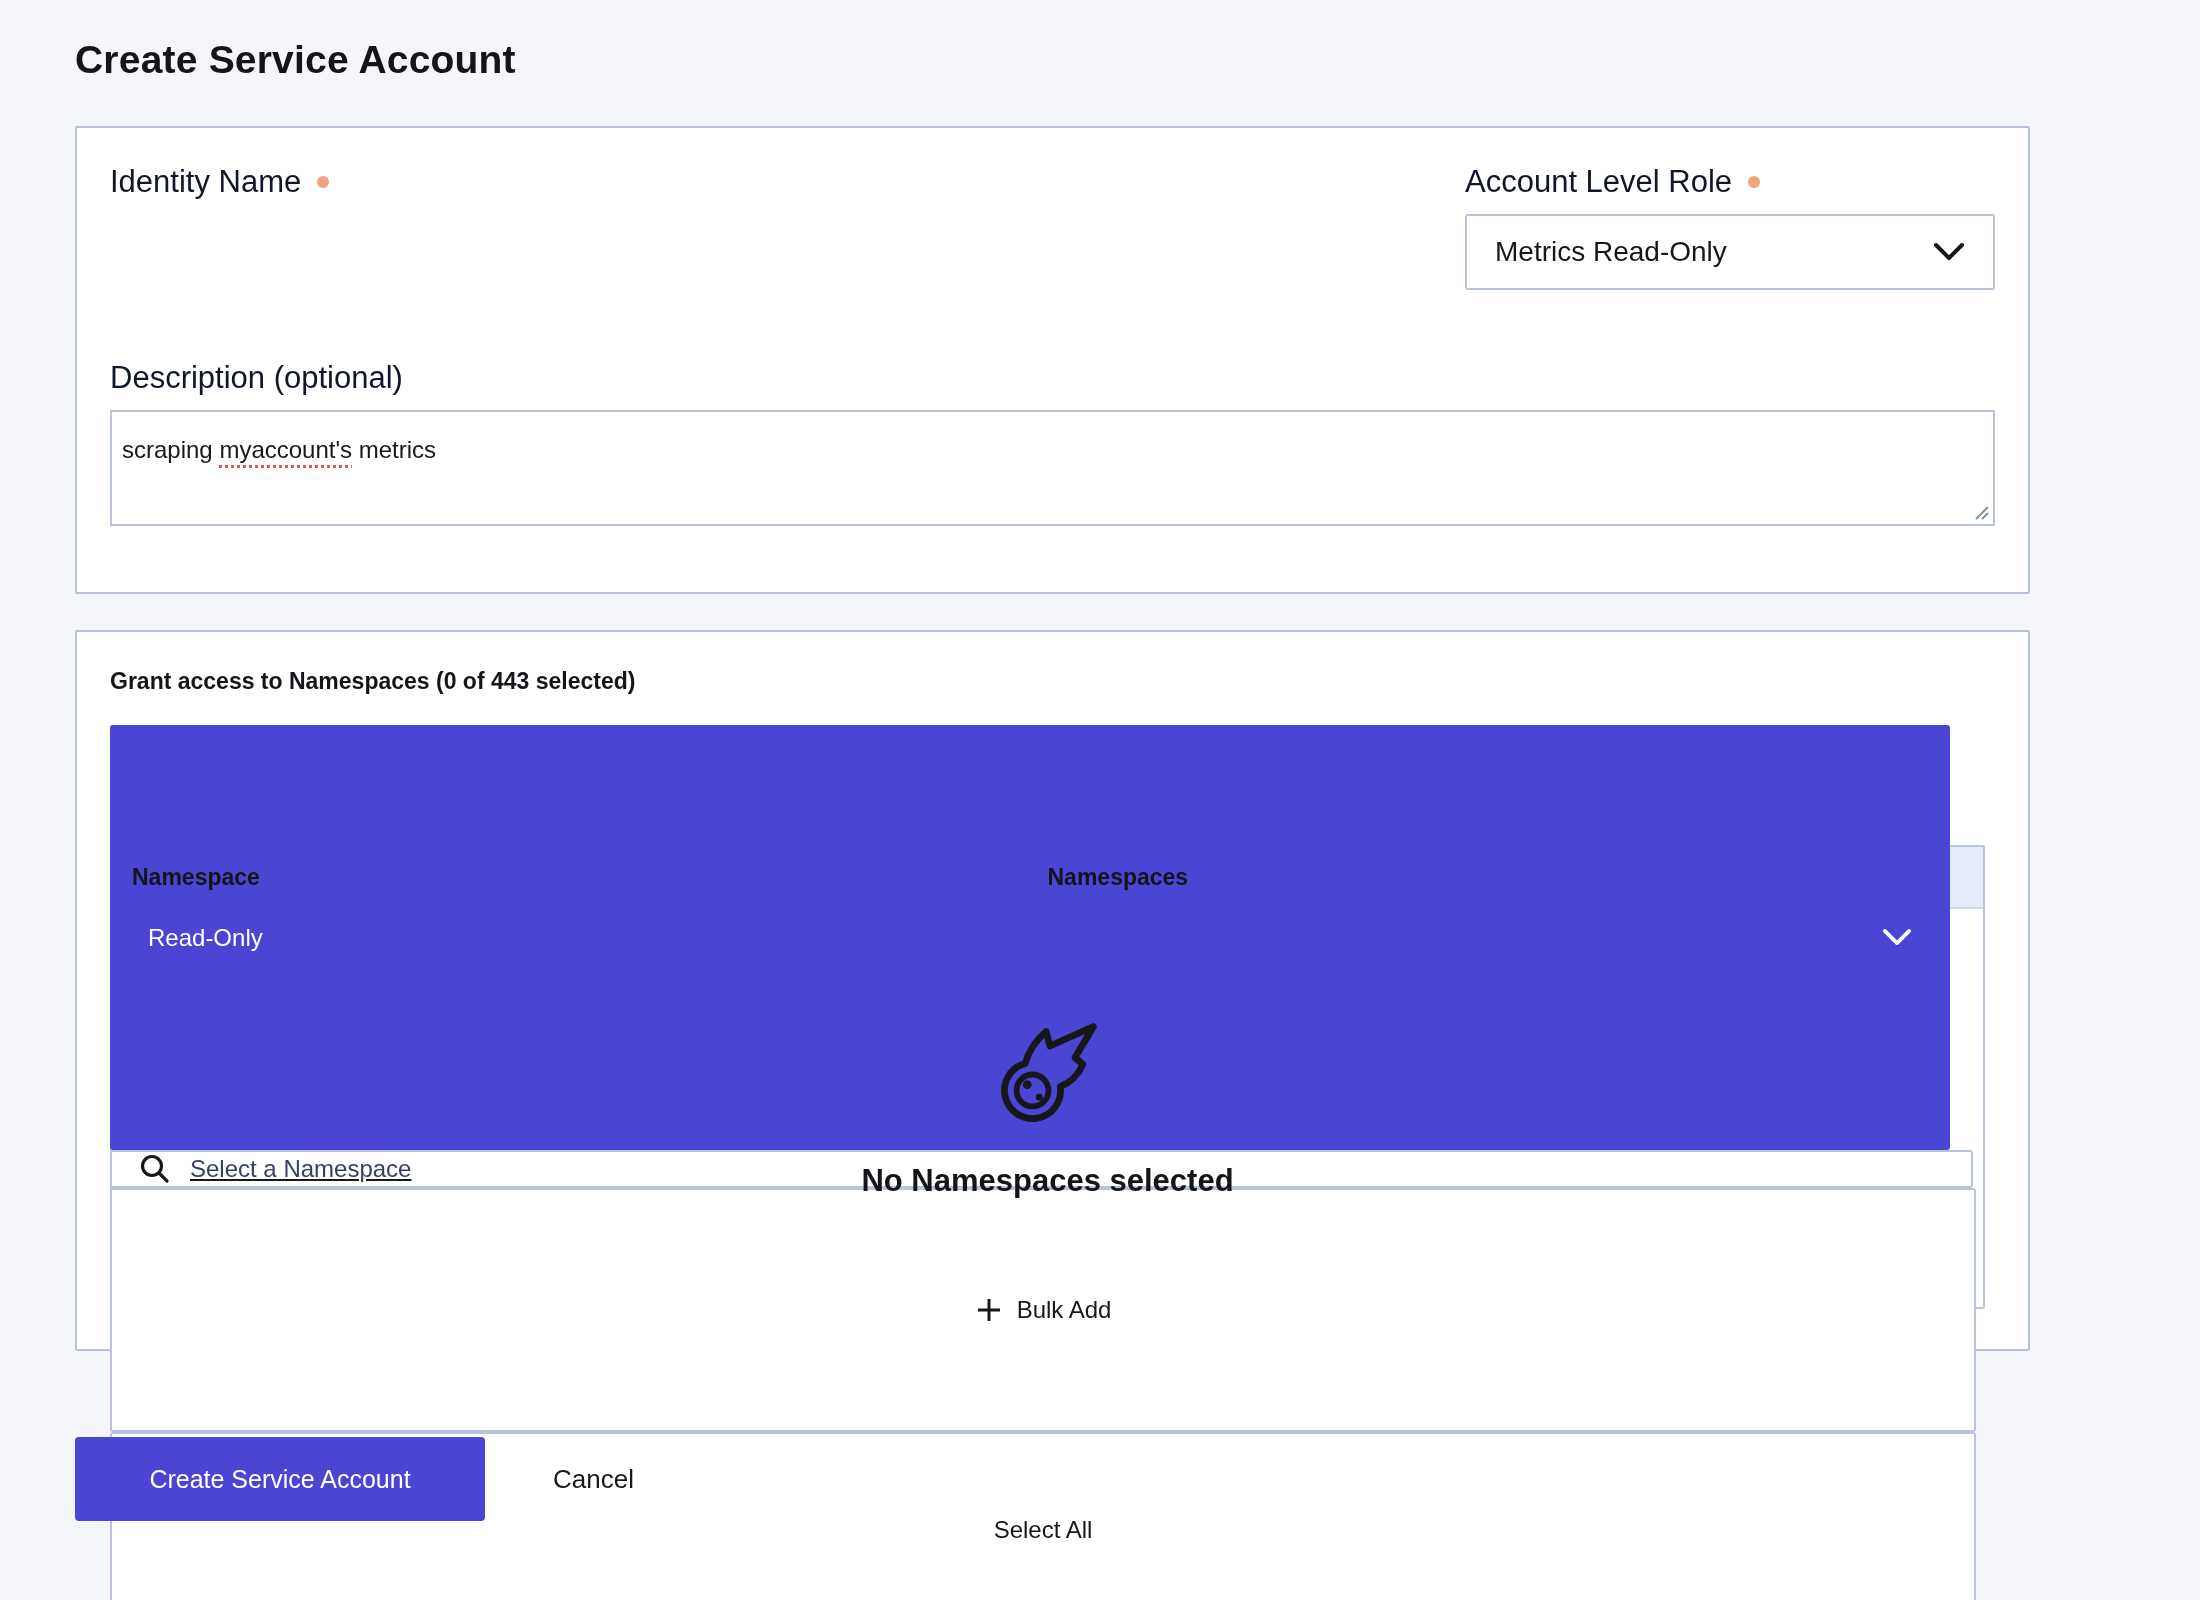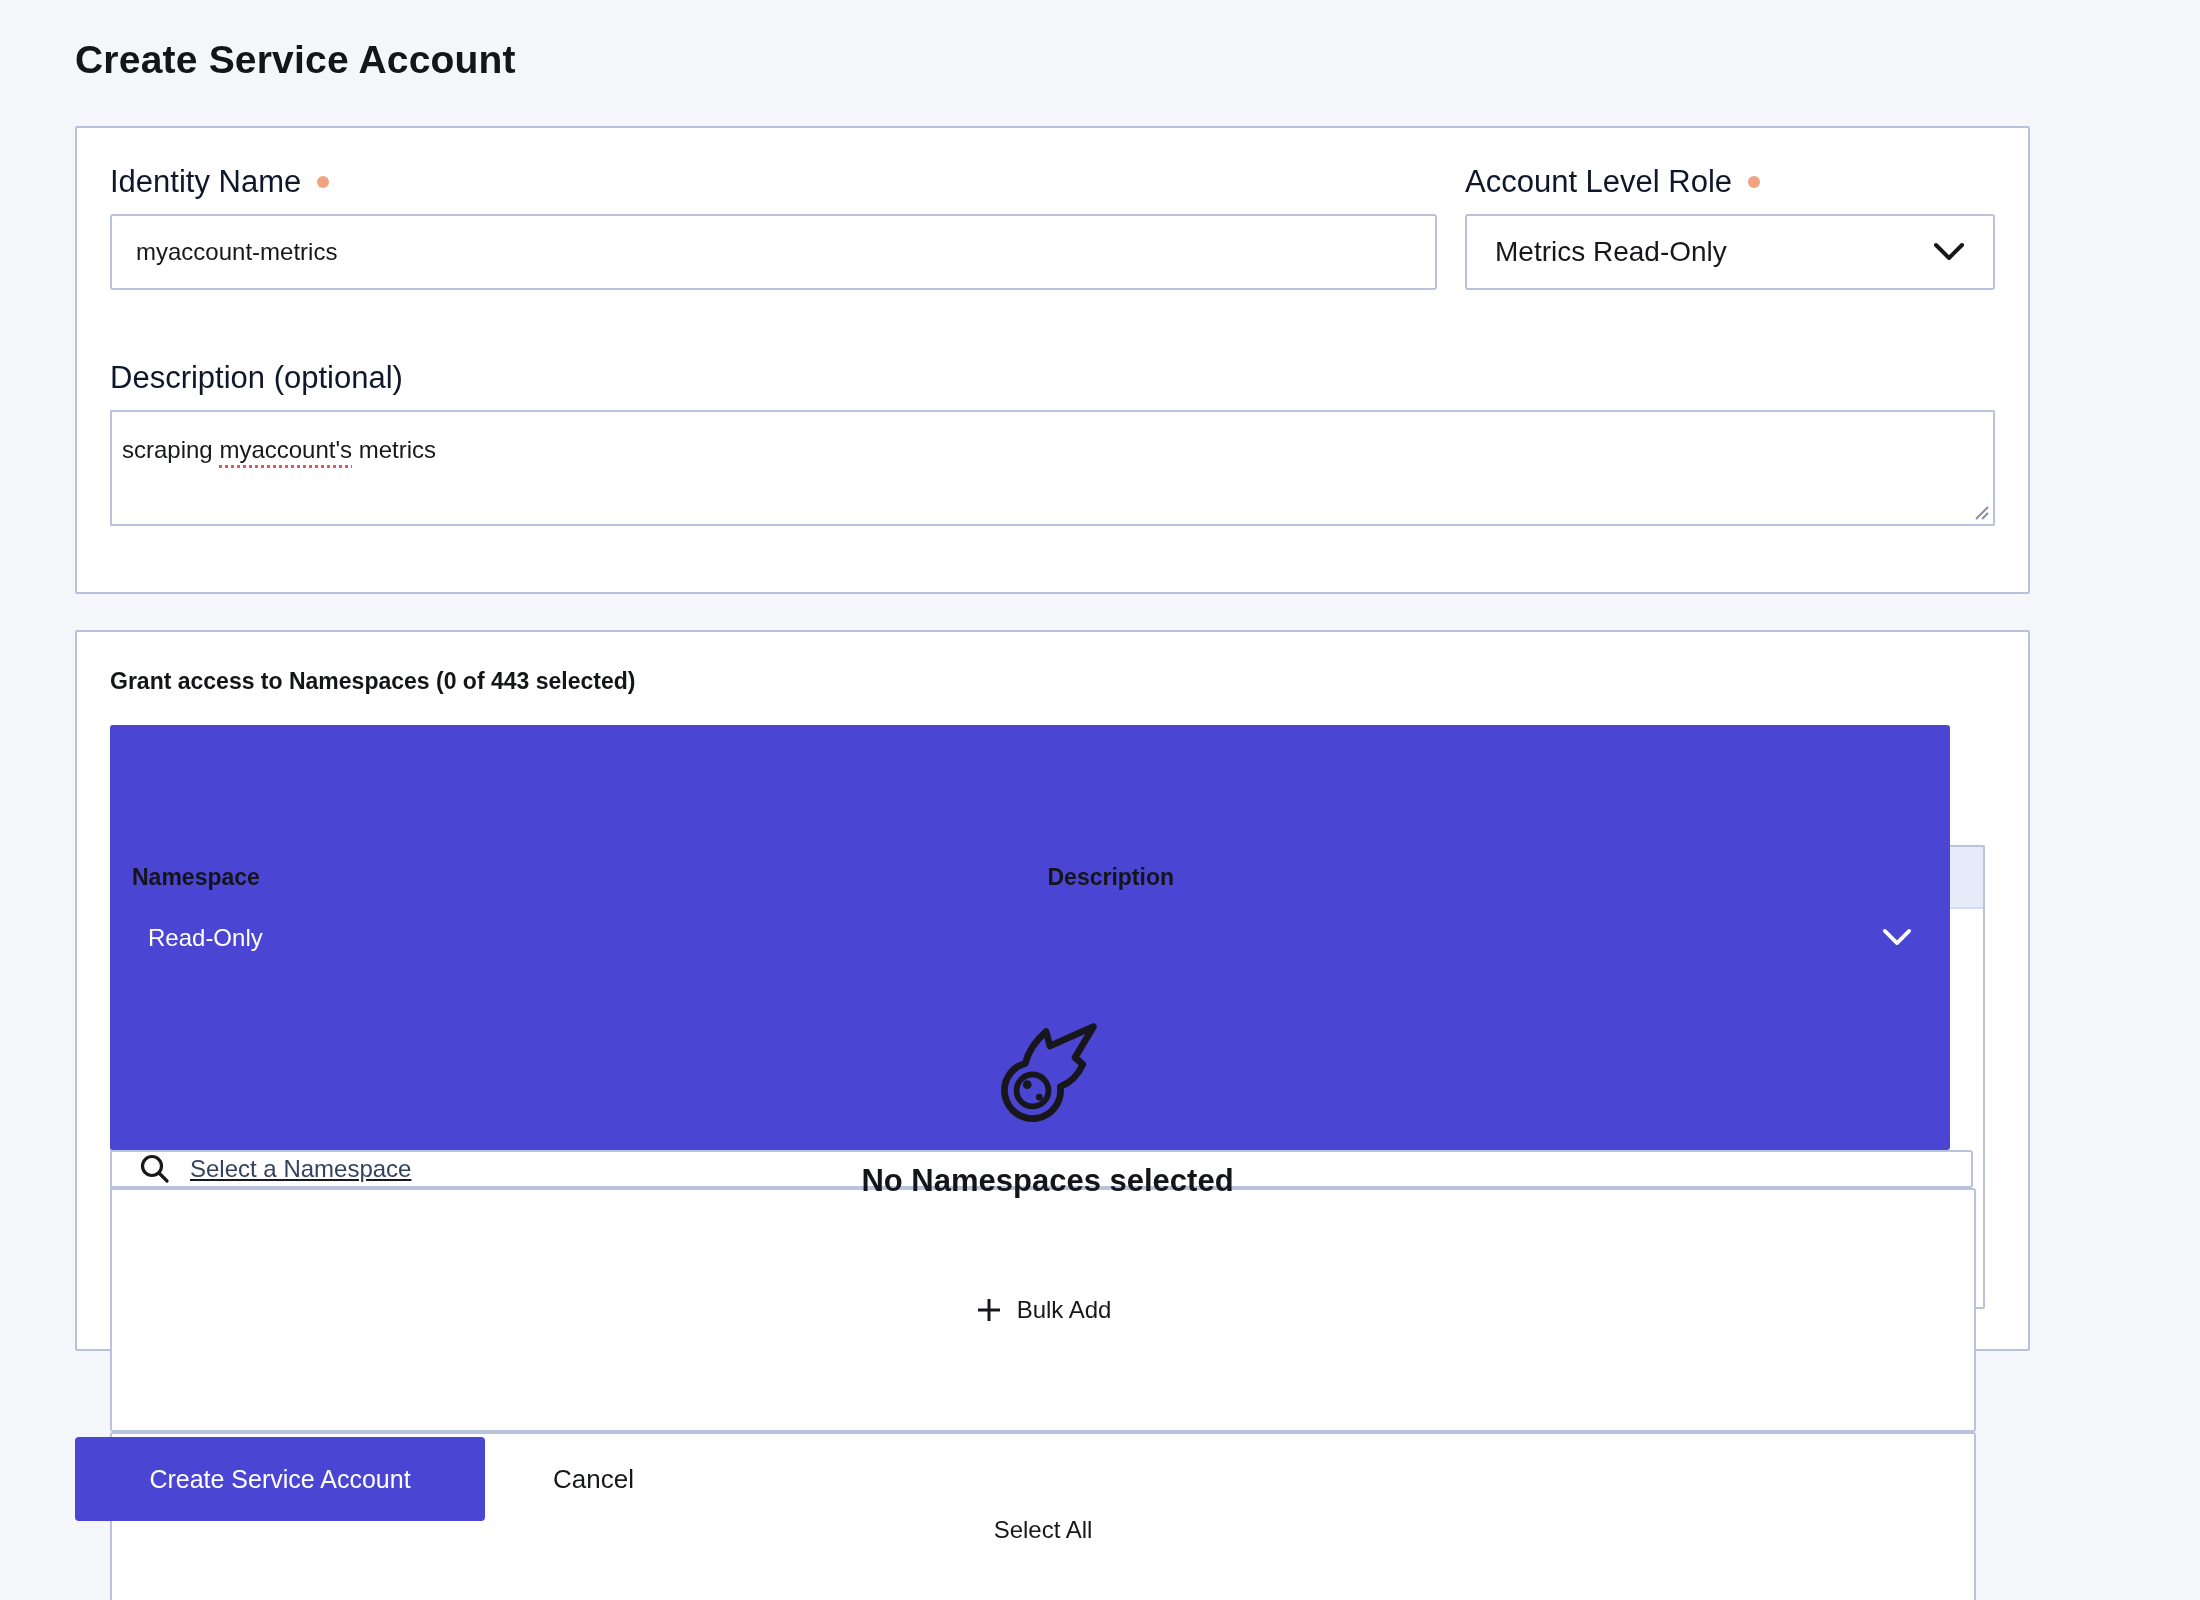--- a/index.html
+++ b/index.html
@@ -151,21 +151,20 @@
 
   <h1 class="page-title">Create Service Account</h1>
 
   <section class="card card-details">
     <div class="fields-row">
       <div class="field field-name">
         <div class="label-row">
           <label class="lbl">Identity Name</label>
           <span class="req-dot"></span>
         </div>
-        <input type="text" class="text-input" value="myaccount-metrics" style="">
       </div>
 
       <div class="field field-role">
         <div class="label-row">
           <label class="lbl">Account Level Role</label>
           <span class="req-dot"></span>
         </div>
         <div class="select">
           <span>Metrics Read-Only</span>
           <svg width="32" height="20" viewBox="0 0 32 20">
@@ -217,21 +216,21 @@
       </button>
 
       <button class="btn-outline btn-select-all">Select All</button>
 
       <button class="btn-disabled" disabled="">Remove All</button>
     </div>
 
     <div class="ns-table">
       <div class="thead">
         <div class="th th-namespace">Namespace</div>
-        <div class="th th-permissions">Description</div>
+        <div class="th th-permissions">Namespaces</div>
       </div>
       <div class="tbody-empty">
         <svg class="comet-icon" width="118" height="116" viewBox="0 0 120 120">
           <path d="M 36.5 48
                    C 40 34, 49 23, 58 15
                    L 62 30
                    L 107 10
                    L 88 42
                    L 96 49
                    C 90 62, 83 68, 72.7 72

